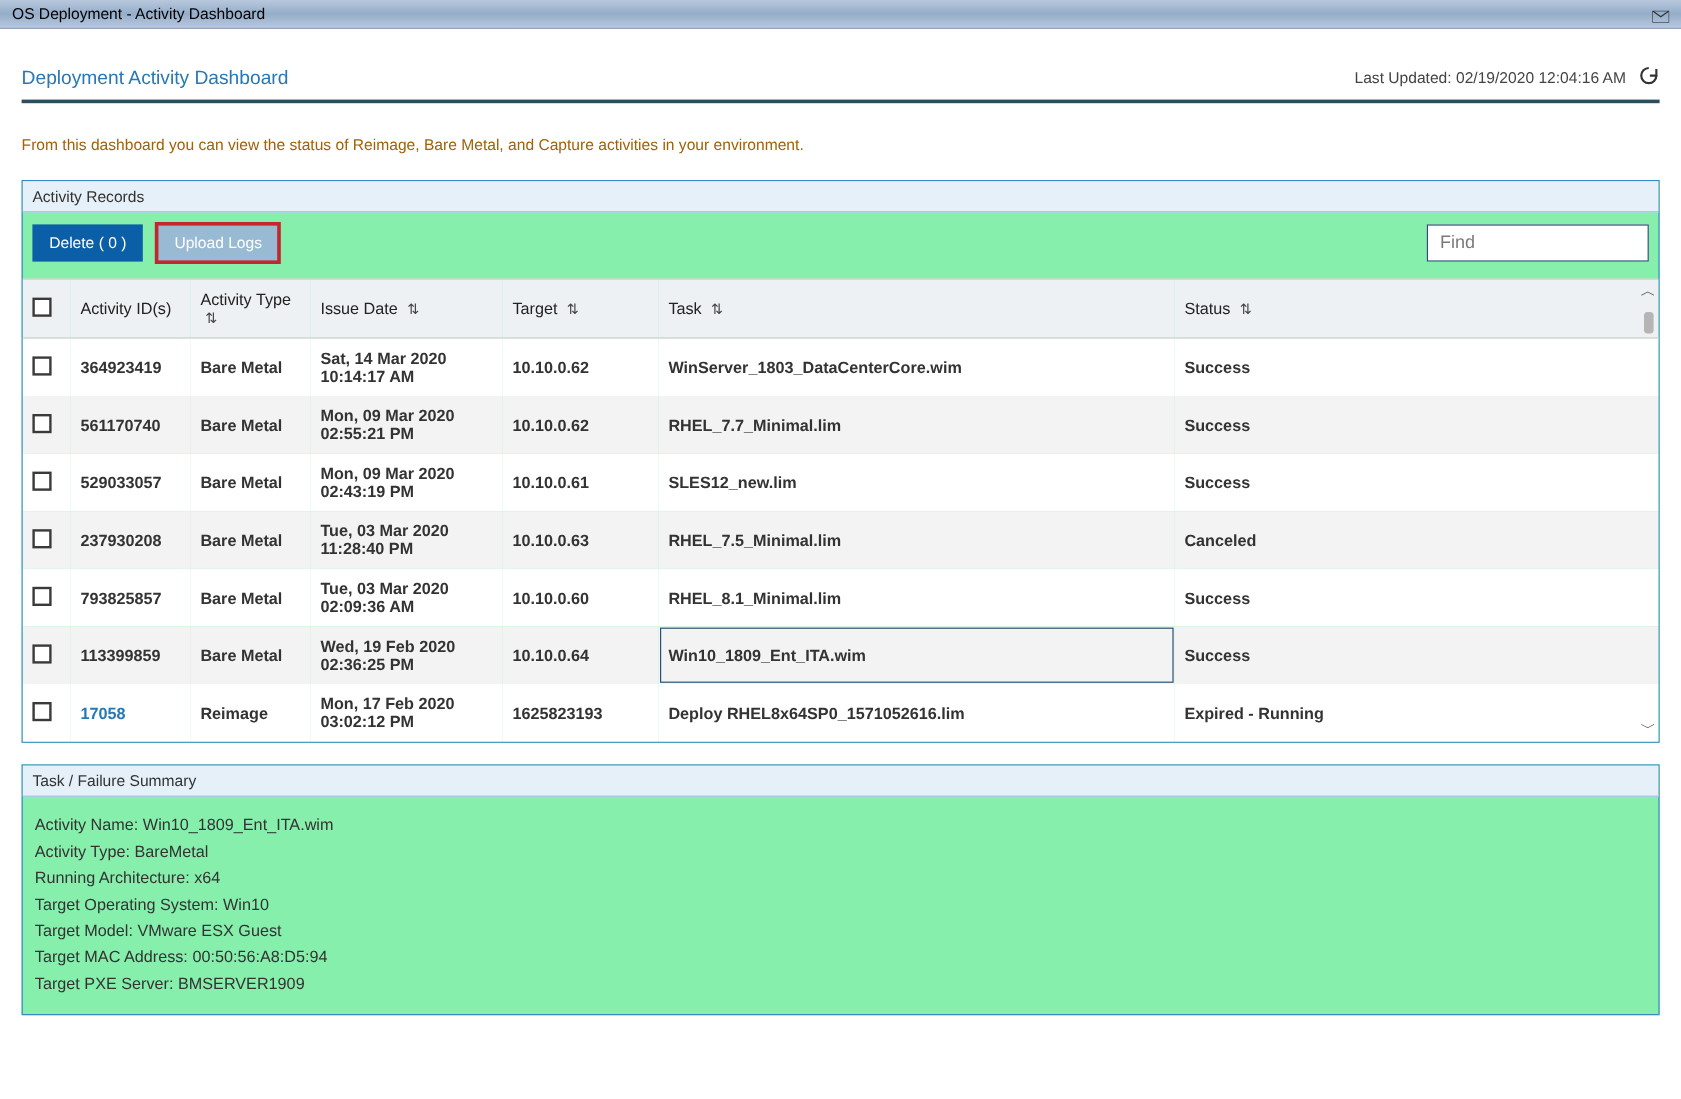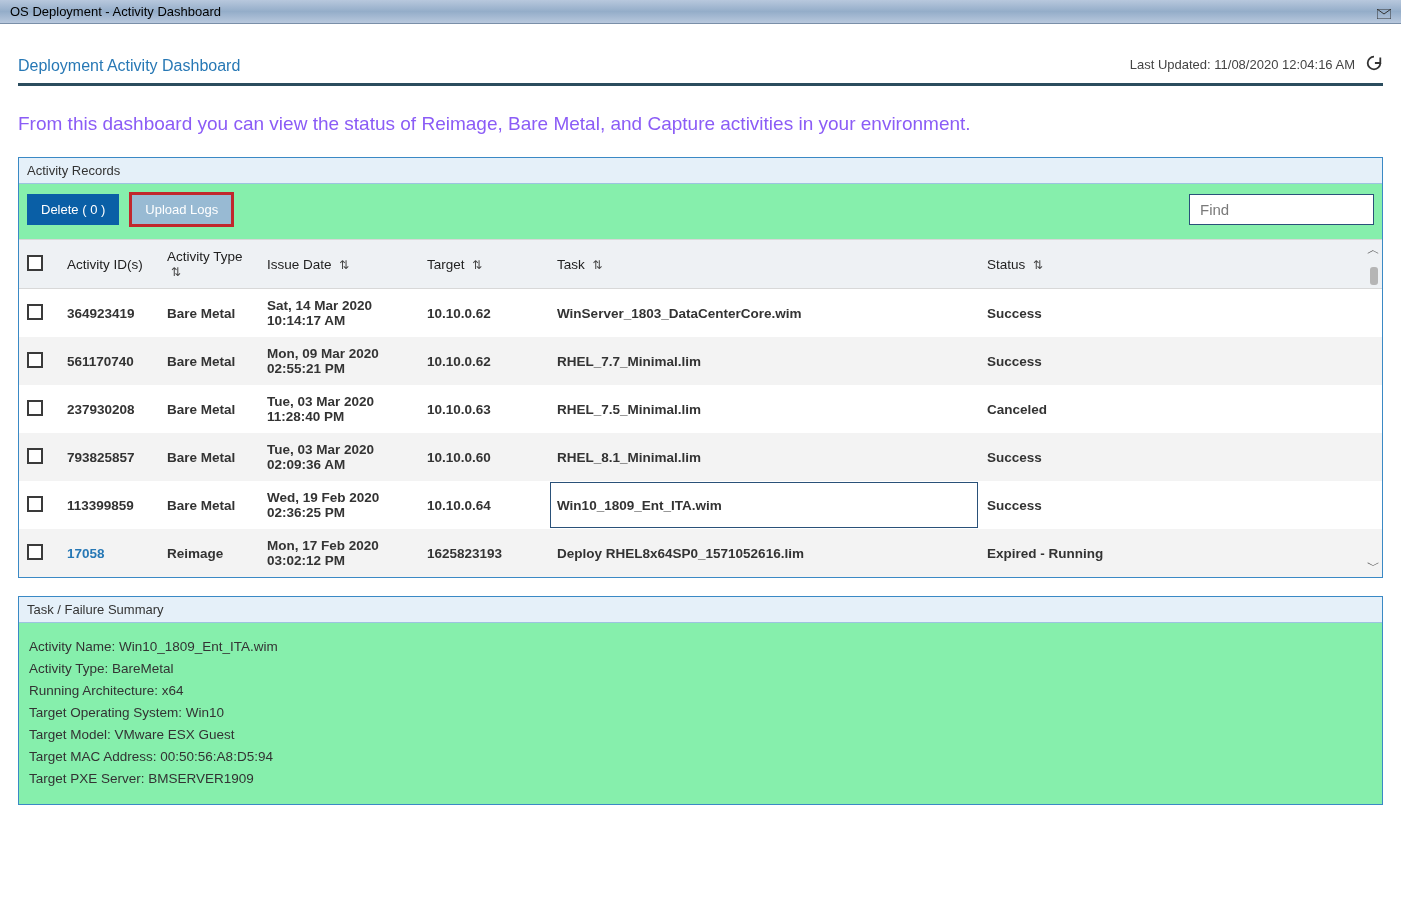--- a/index.html
+++ b/index.html
@@ -24,21 +24,21 @@
   justify-content: space-between;
   align-items: flex-end;
   padding: 20px 0 8px 0;
   border-bottom: 3px solid #2b4d5e;
   margin-bottom: 15px;
 }
 .page-title { font-size: 16px; font-weight: normal; color: #2778b5; }
 .last-updated-wrap { display: flex; align-items: center; gap: 10px; color: #444; font-size: 13px; }
 .refresh-icon svg { width: 18px; height: 18px; }
 
-.description { padding: 12px 0 22px 0; font-size: 19px; color: #8b5cf6; }
+.description { padding: 12px 0 22px 0; font-size: 13px; color: #a16207; }
 
 .panel { border: 1px solid #3a89c5; margin-bottom: 18px; background: #86efac; }
 .panel-header { background: #e5f0f9; border-bottom: 1px solid #9dc3e0; padding: 5px 8px; font-size: 13px; color: #333; }
 
 .toolbar { display: flex; padding: 10px 8px 14px 8px; align-items: center; }
 .btn { border: none; padding: 8px 14px; font-size: 13px; cursor: pointer; color: #fff; }
 .btn-primary { background: #0a5fa6; margin-right: 12px; }
 .btn-upload { background: #98bad3; outline: 3px solid #c1272d; outline-offset: -1px; }
 .toolbar-spacer { flex: 1; }
 .find-box { border: 1px solid #2a5179; padding: 6px 10px; width: 185px; font-size: 15px; color: #7a7a7a; }
@@ -82,21 +82,21 @@
       </svg>
   </span>
 </div>
 
 <div class="content-area">
 
   <div class="page-header">
     <h1 class="page-title">Deployment Activity Dashboard</h1>
     <div class="last-updated-wrap">
       <span>
-        <span>Last Updated: </span><span>11/08/2020 12:04:16 AM</span>
+        <span>Last Updated: </span><span>02/19/2020 12:04:16 AM</span>
       </span>
       <span class="refresh-icon">
         <svg viewBox="0 0 20 20">
             <path d="M10 3 A7 7 0 1 0 17 10" fill="none" stroke="#333" stroke-width="2"></path>
             <path d="M17 4 L17 10 L11 10" fill="none" stroke="#333" stroke-width="2"></path>
           </svg>
       </span>
     </div>
   </div>
 
@@ -139,20 +139,29 @@
               <td class="col-check"><span class="checkbox-sq"></span></td>
               <td class="col-id">561170740</td>
               <td class="col-type">Bare Metal</td>
               <td class="col-date">Mon, 09 Mar 2020 02:55:21 PM</td>
               <td class="col-target">10.10.0.62</td>
               <td class="col-task">RHEL_7.7_Minimal.lim</td>
               <td class="col-status">Success</td>
             </tr>
             <tr>
               <td class="col-check"><span class="checkbox-sq"></span></td>
+              <td class="col-id">529033057</td>
+              <td class="col-type">Bare Metal</td>
+              <td class="col-date">Mon, 09 Mar 2020 02:43:19 PM</td>
+              <td class="col-target">10.10.0.61</td>
+              <td class="col-task">SLES12_new.lim</td>
+              <td class="col-status">Success</td>
+            </tr>
+            <tr>
+              <td class="col-check"><span class="checkbox-sq"></span></td>
               <td class="col-id">237930208</td>
               <td class="col-type">Bare Metal</td>
               <td class="col-date">Tue, 03 Mar 2020 11:28:40 PM</td>
               <td class="col-target">10.10.0.63</td>
               <td class="col-task">RHEL_7.5_Minimal.lim</td>
               <td class="col-status">Canceled</td>
             </tr>
             <tr>
               <td class="col-check"><span class="checkbox-sq"></span></td>
               <td class="col-id">793825857</td>

